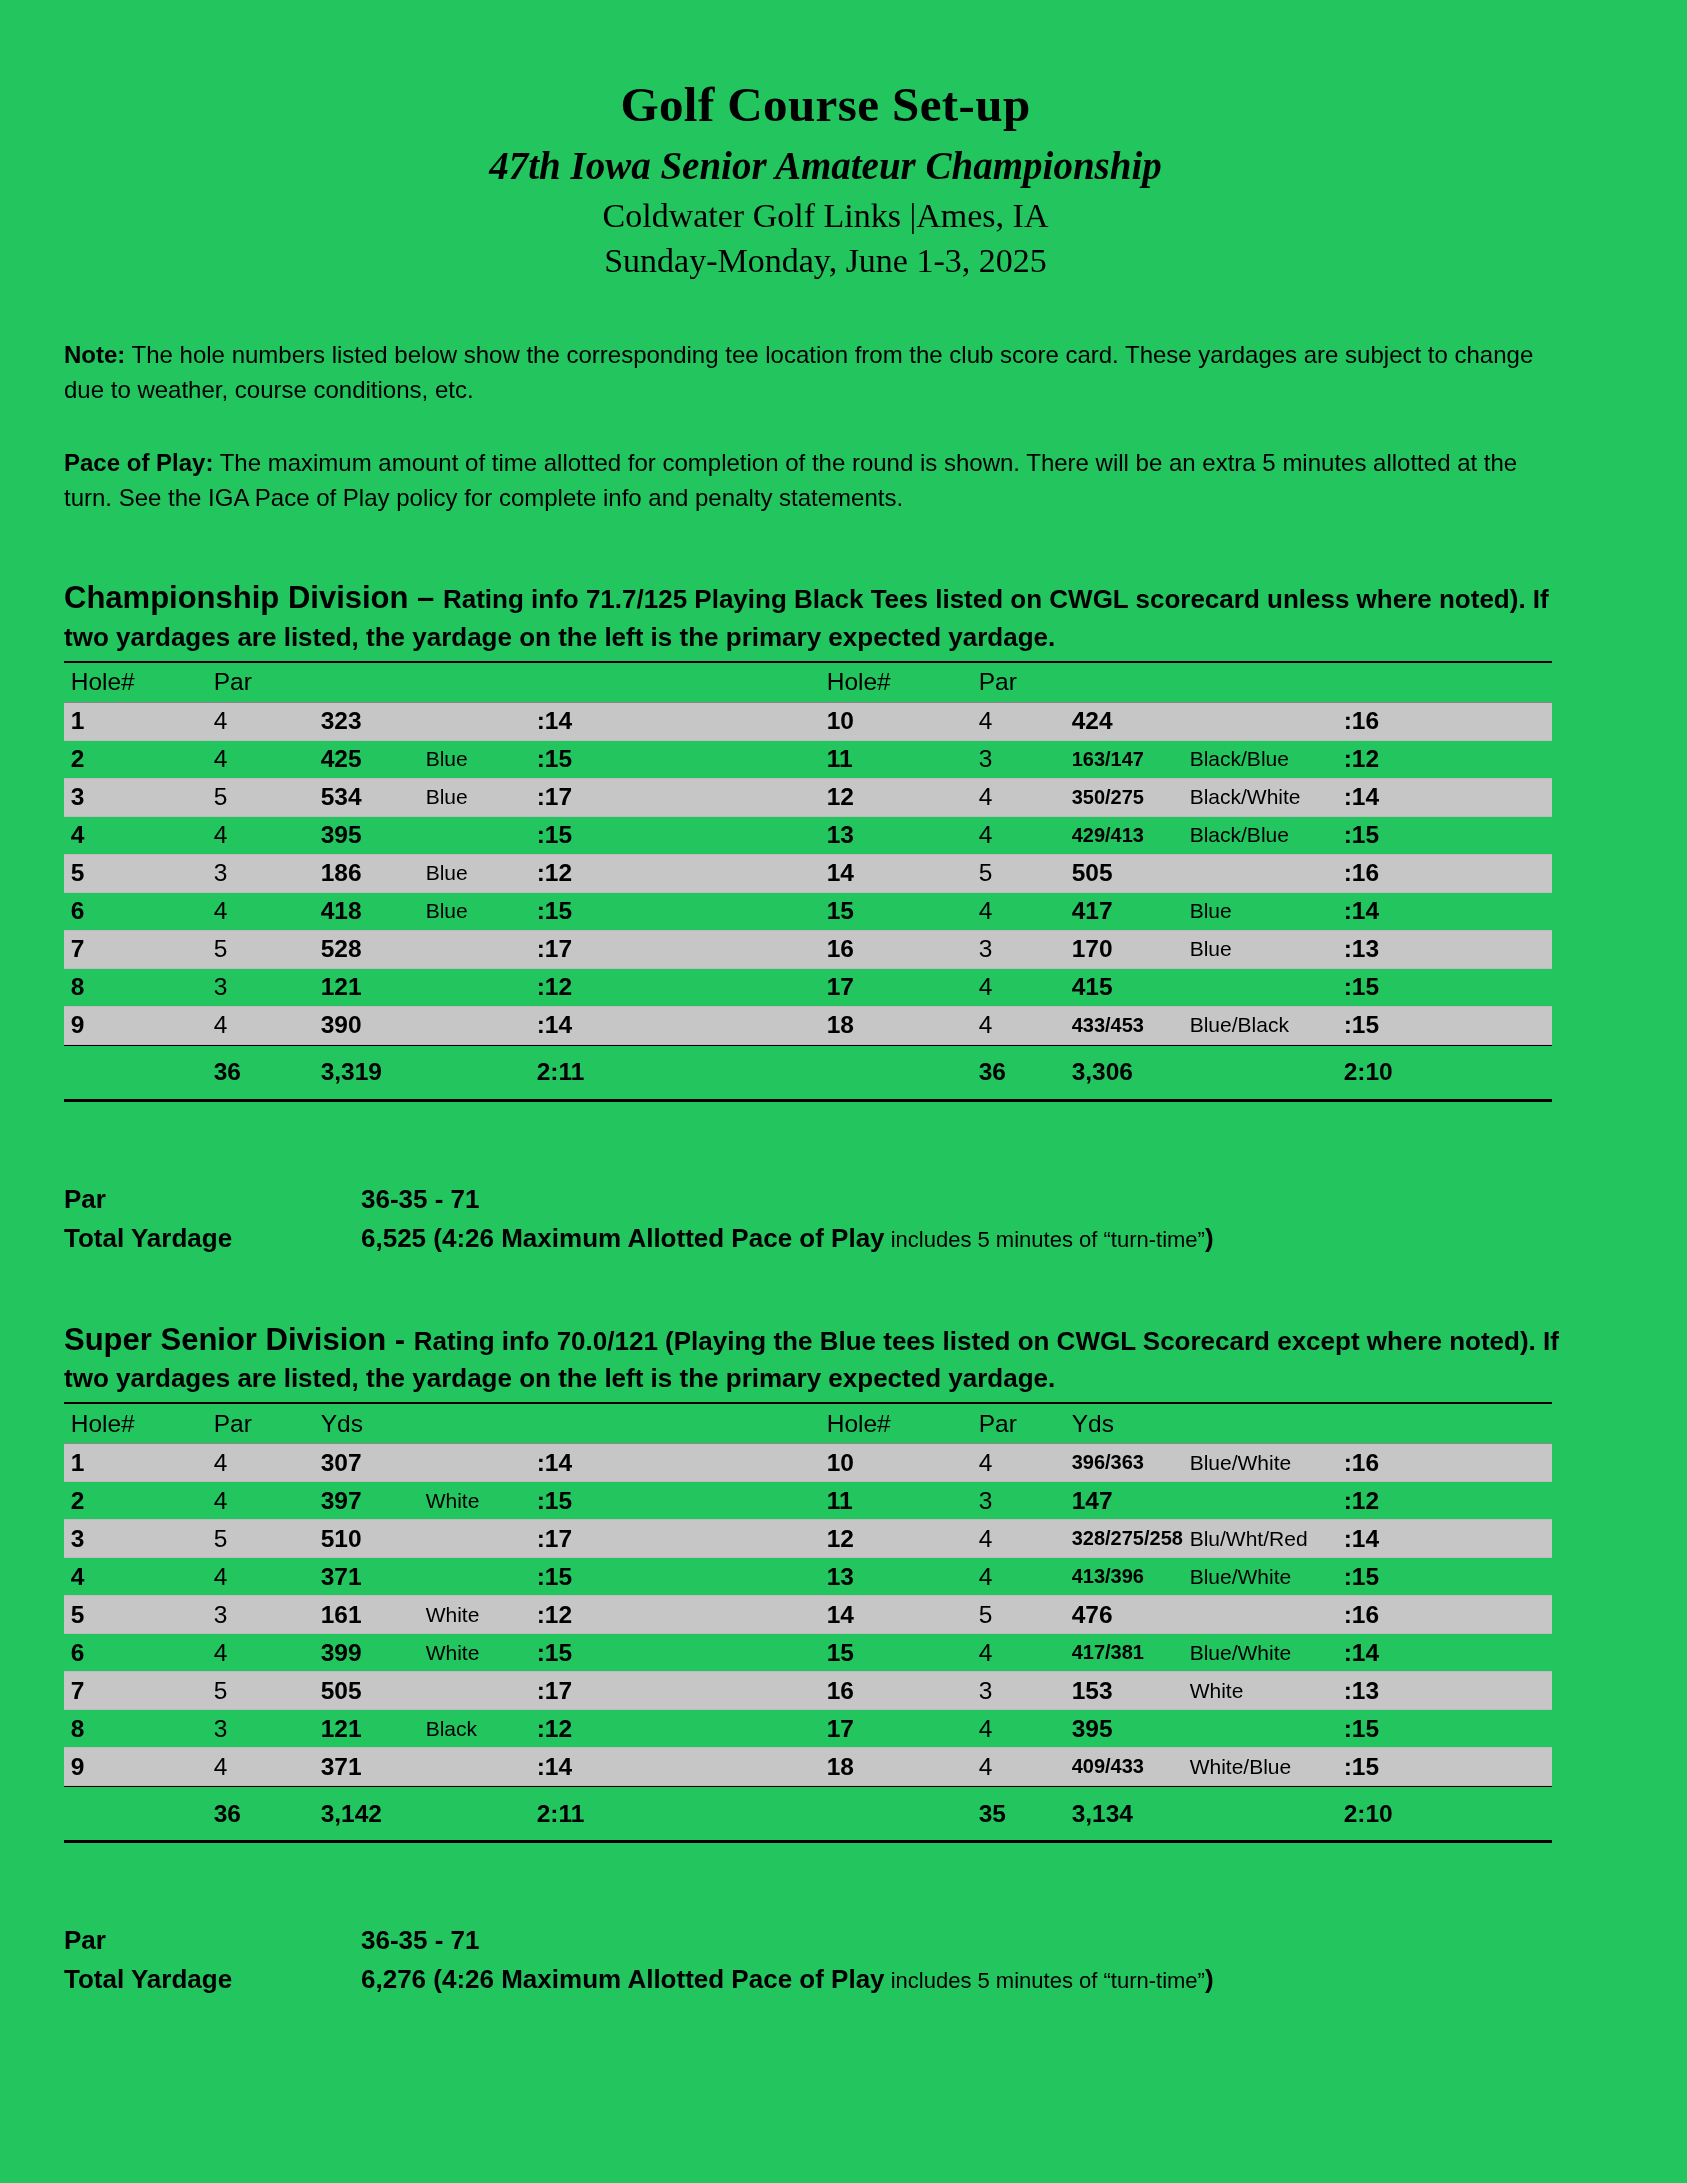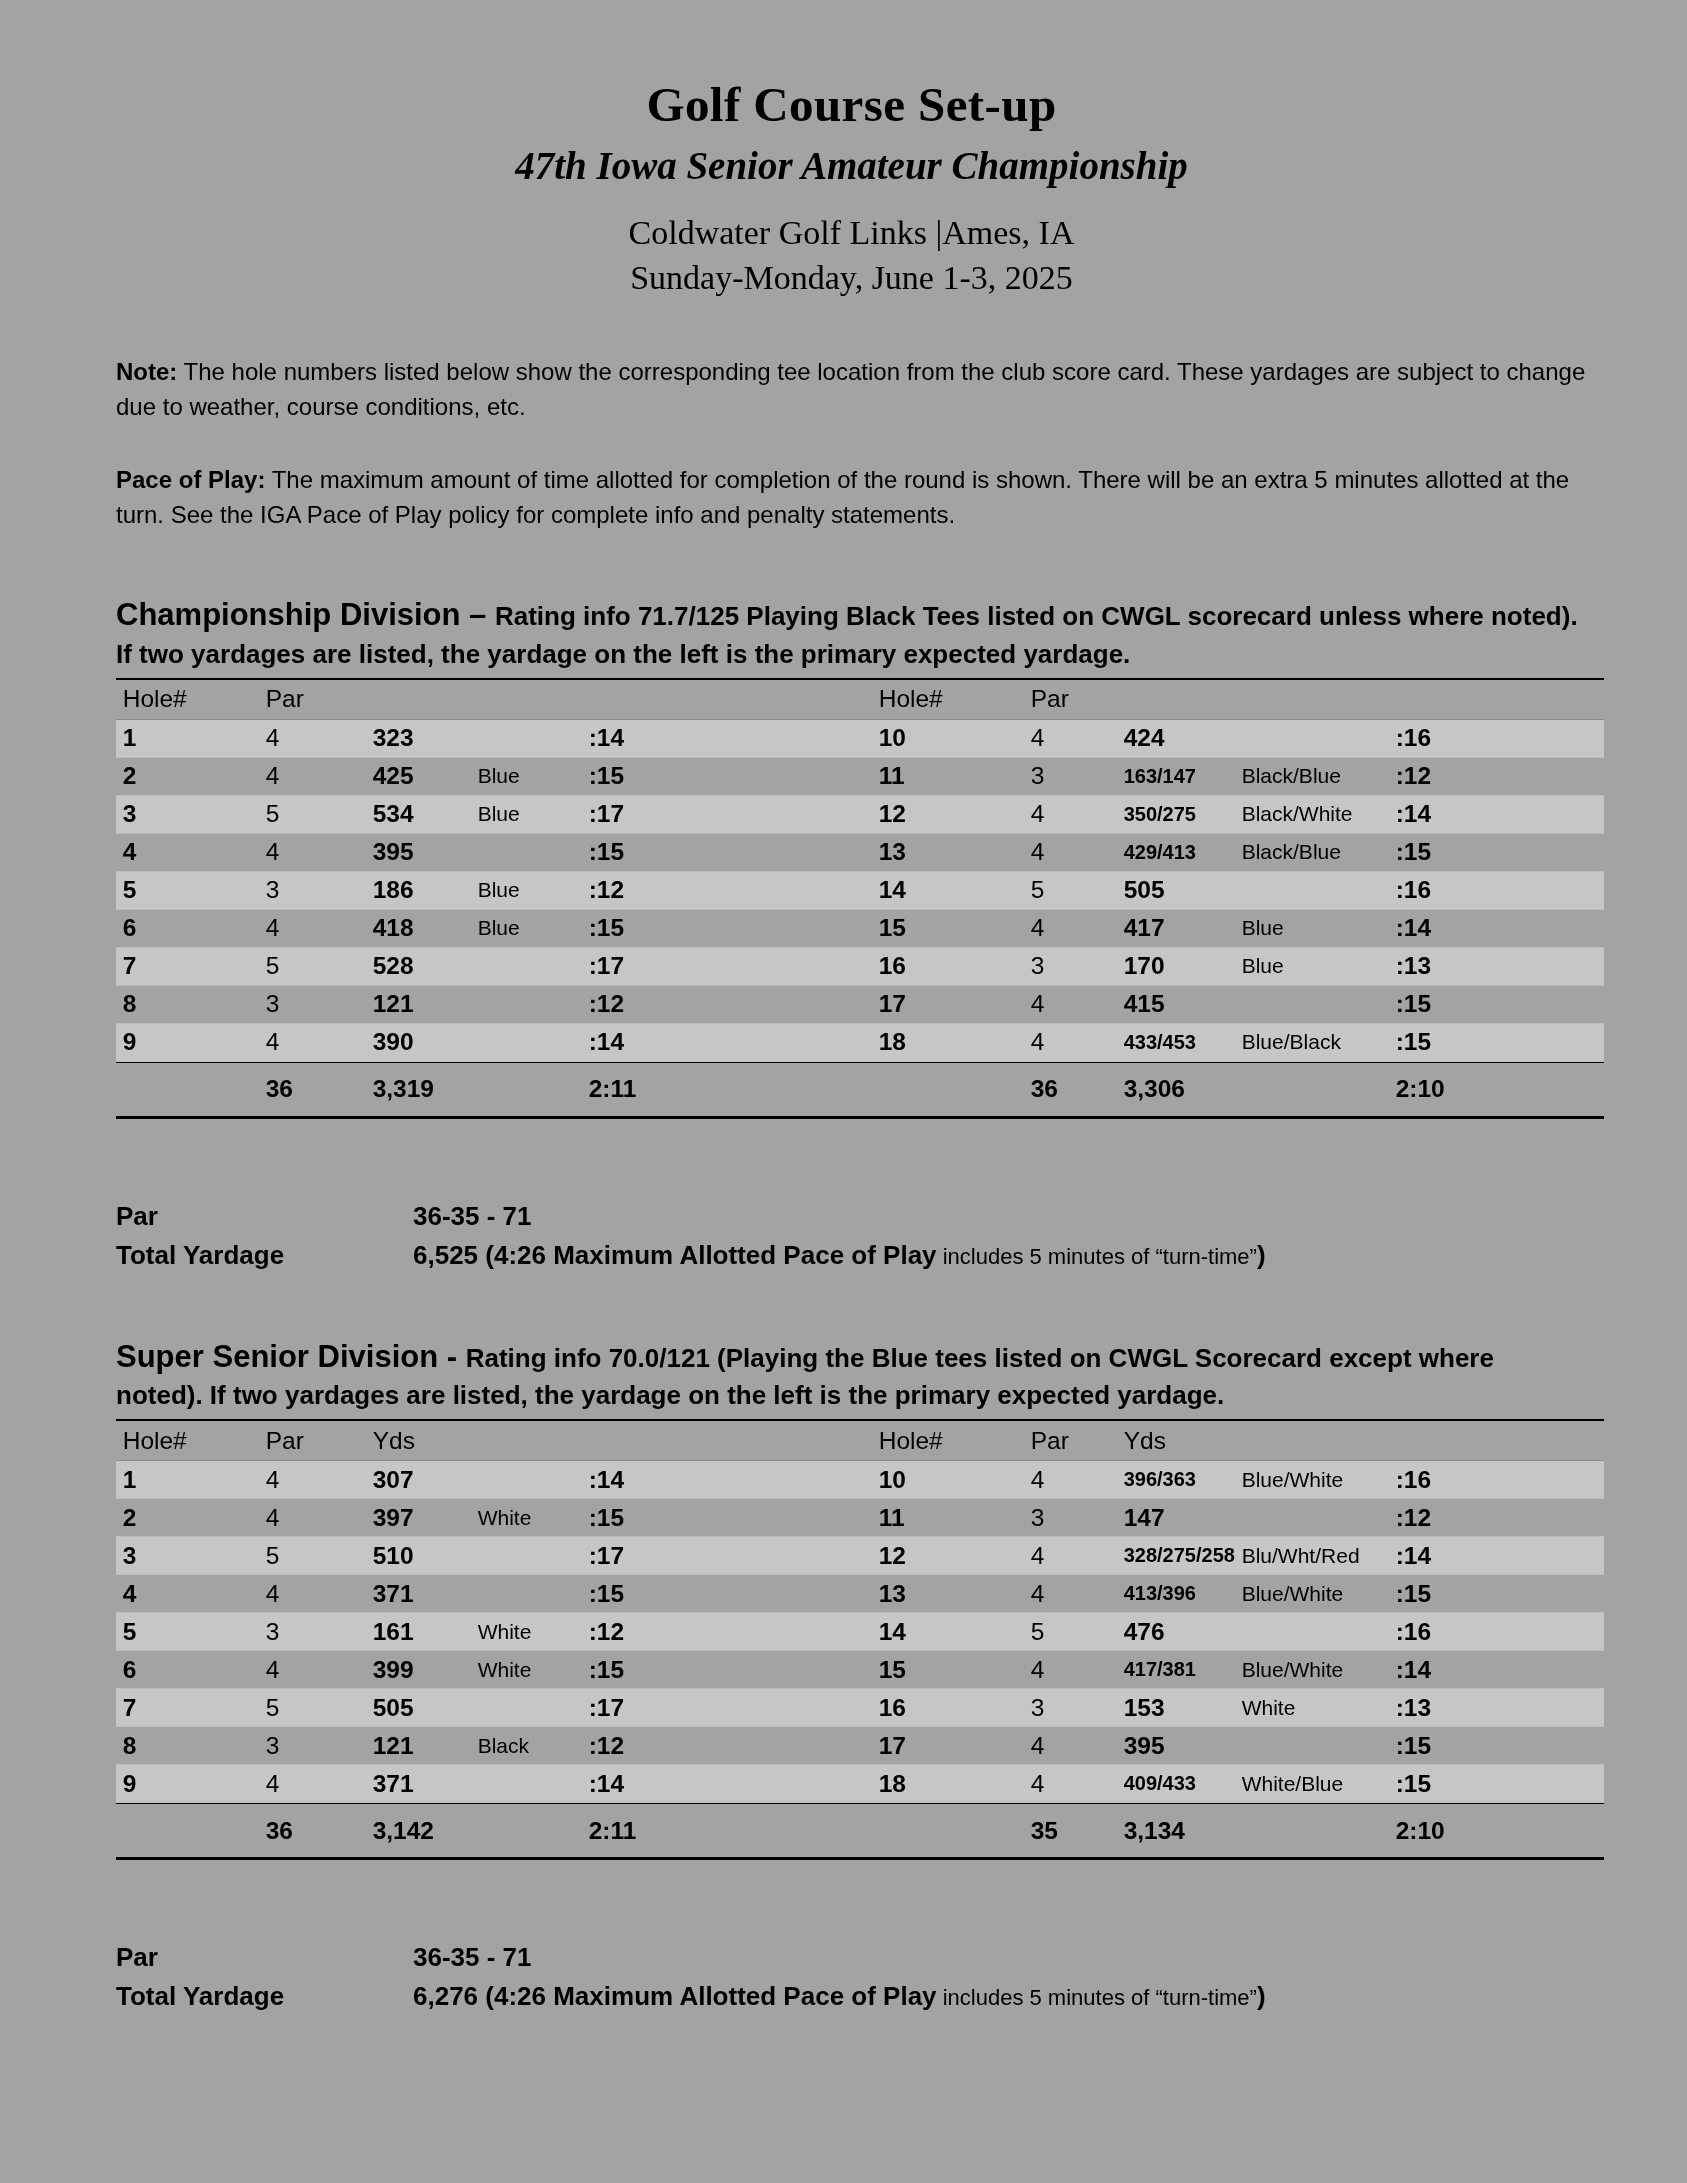--- a/index.html
+++ b/index.html
@@ -1,29 +1,29 @@
 <!DOCTYPE html>
 <html style="font-size:13.5px"><head>
 <meta charset="utf-8">
 <style>
   * { box-sizing: border-box; margin: 0; padding: 0; }
   html, body { background: #ffffff; }
   body { font-family: "Liberation Sans", sans-serif; color: #000; }
   .page {
     width: 1687px;
     min-height: 2183px;
-    padding: 76px 100px 51px 116px;
-    background: #a3a3a3;
+    padding: 76px 100px 51px 64px;
+    background: #22c55e;
     position: relative;
   }
 
   
   .doc-header { text-align: center; font-family: "Liberation Serif", serif; }
   .doc-title { font-size: 49px; font-weight: 600; letter-spacing: 0.4px; margin-bottom: 10px; }
-  .doc-subtitle { font-size: 39px; font-style: italic; font-weight: 600; margin-bottom: 23px; }
+  .doc-subtitle { font-size: 39px; font-style: italic; font-weight: 600; margin-bottom: 6px; }
   .doc-line { font-size: 34px; line-height: 1.32; }
 
   
   .note { font-size: 24px; line-height: 1.45; margin-top: 54px; max-width: 1488px; }
   .note + .note { margin-top: 39px; }
   .note b { font-weight: 700; }
 
   
   .section-heading { margin-top: 61px; font-weight: 700; font-size: 26px; line-height: 1.38; max-width: 1502px; }
   .division { font-size: 31px; }

